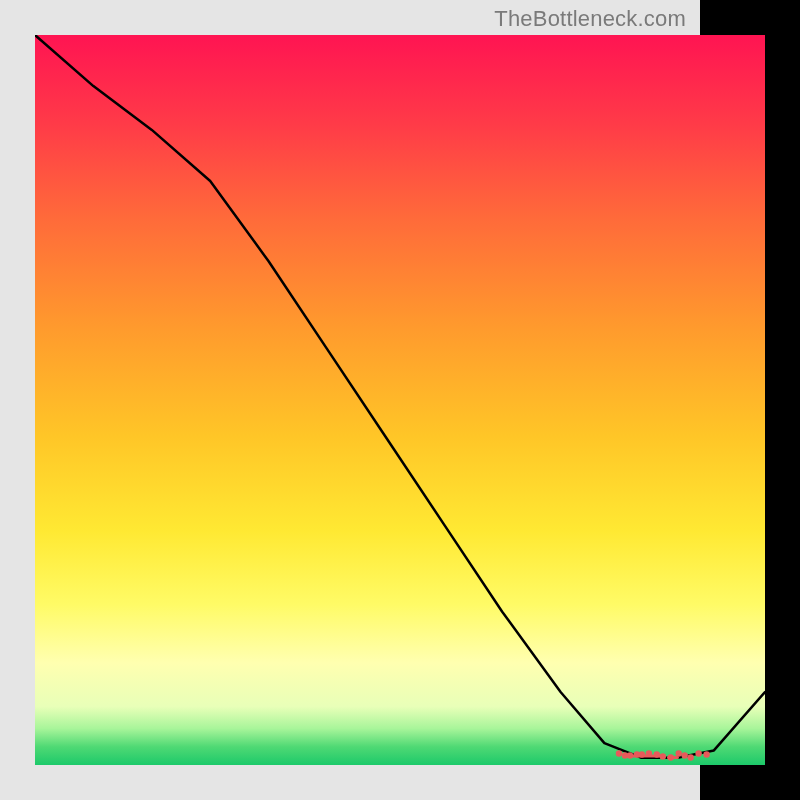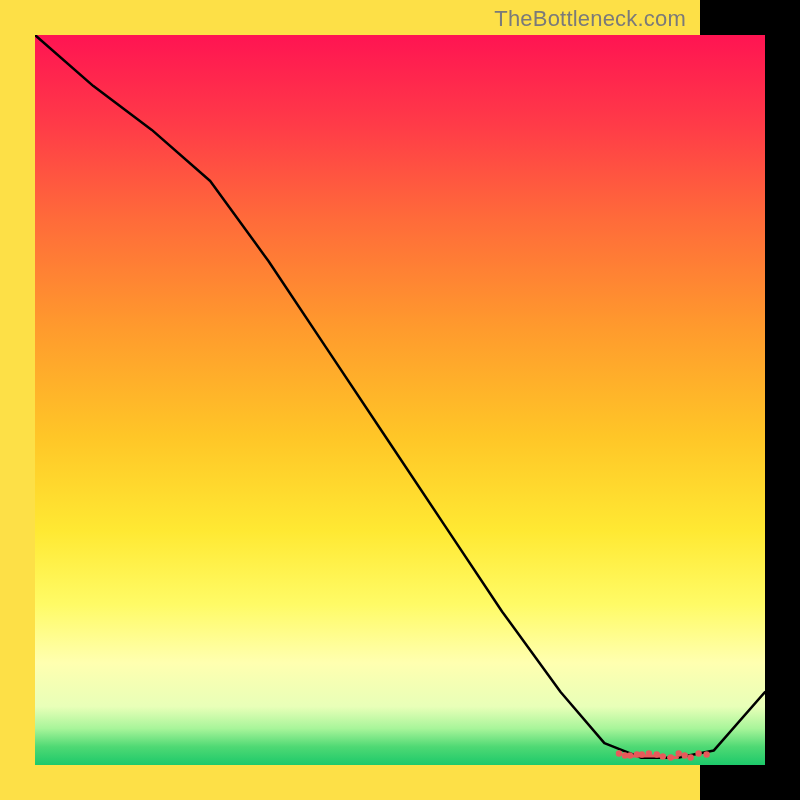--- a/index.html
+++ b/index.html
@@ -8,21 +8,21 @@
     width: 800px;
     height: 800px;
     background: #000;
     font-family: Arial, Helvetica, sans-serif;
     overflow: hidden;
   }
   .frame {
     position: relative;
     width: 700px;
     height: 800px;
-    background: #fde047;
+    background: #e5e5e5;
   }
   .watermark {
     position: absolute;
     top: 6px;
     right: 14px;
     color: #7a7a7a;
     font-size: 22px;
     font-weight: 400;
     letter-spacing: 0.2px;
   }

